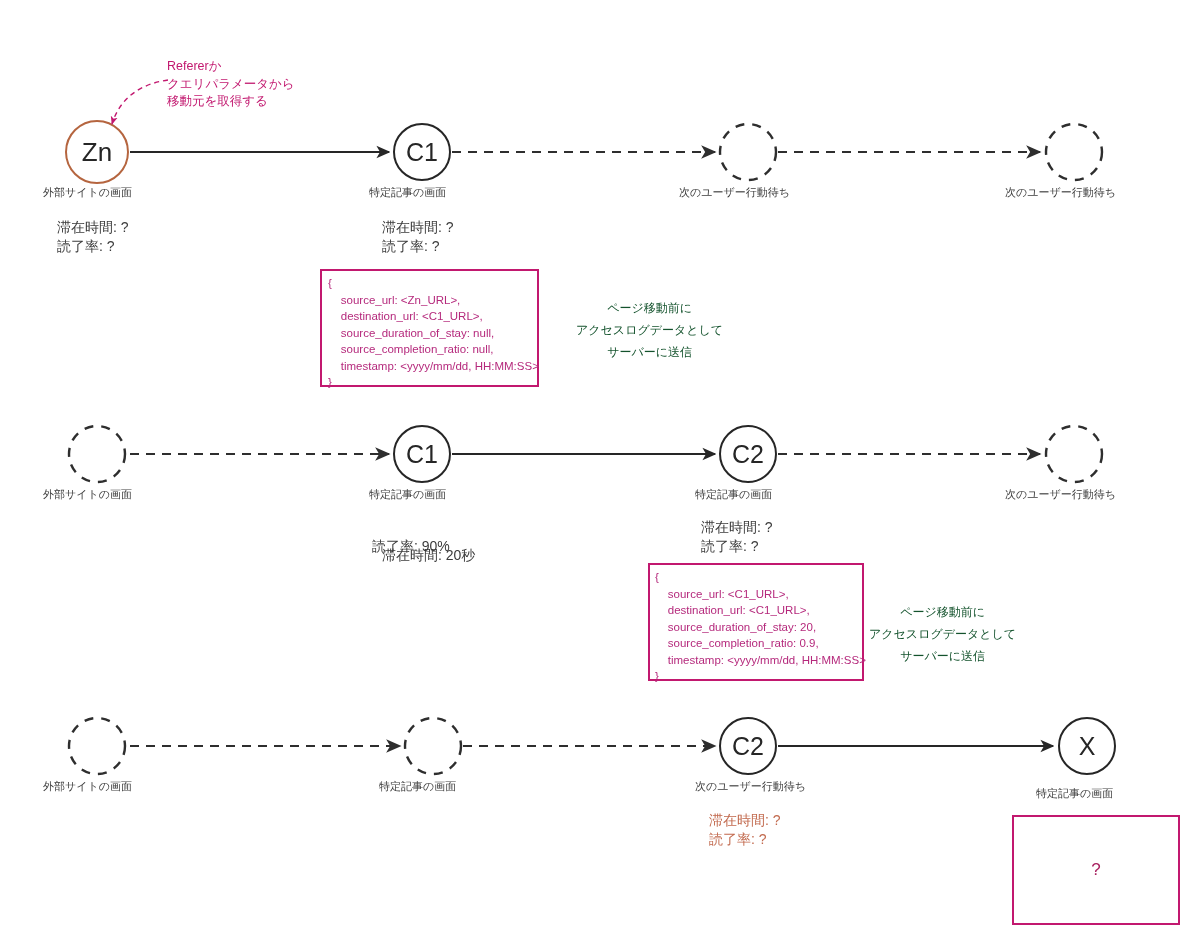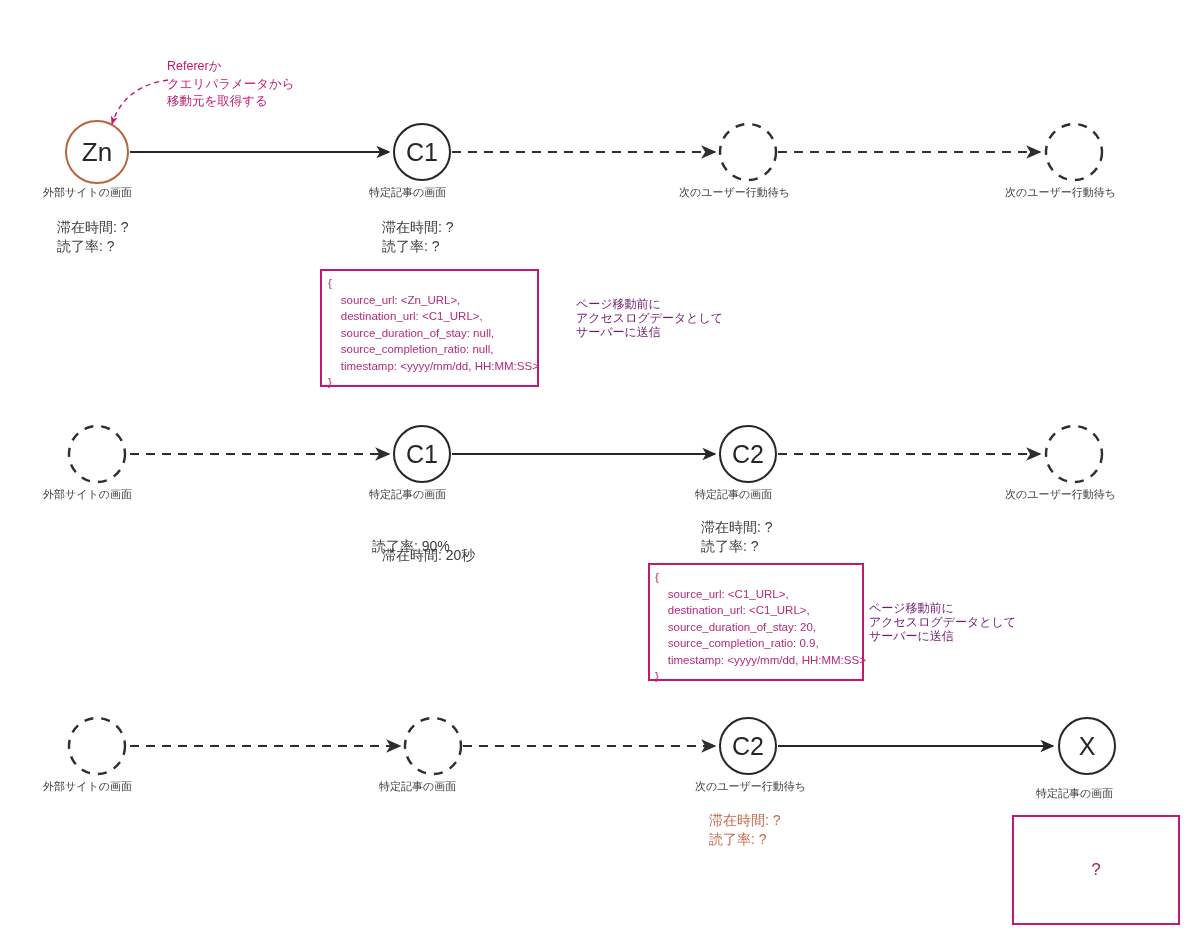--- a/index.html
+++ b/index.html
@@ -53,23 +53,24 @@
   }
   .metric-orange {
     color: #c26a4e;
   }
   .annot-pink {
     color: #c2186f;
     font-size: 12.5px;
     line-height: 17.5px;
   }
   .annot-send {
-    color: #701a75;
+    color: #14532d;
     font-size: 12px;
-    line-height: 14px;
+    line-height: 22px;
+    text-align: center;
   }
   .json-box {
     position: absolute;
     border: 2px solid #c2186f;
     background: #ffffff;
     box-sizing: border-box;
   }
   .json-text {
     position: absolute;
     color: #b5297c;

